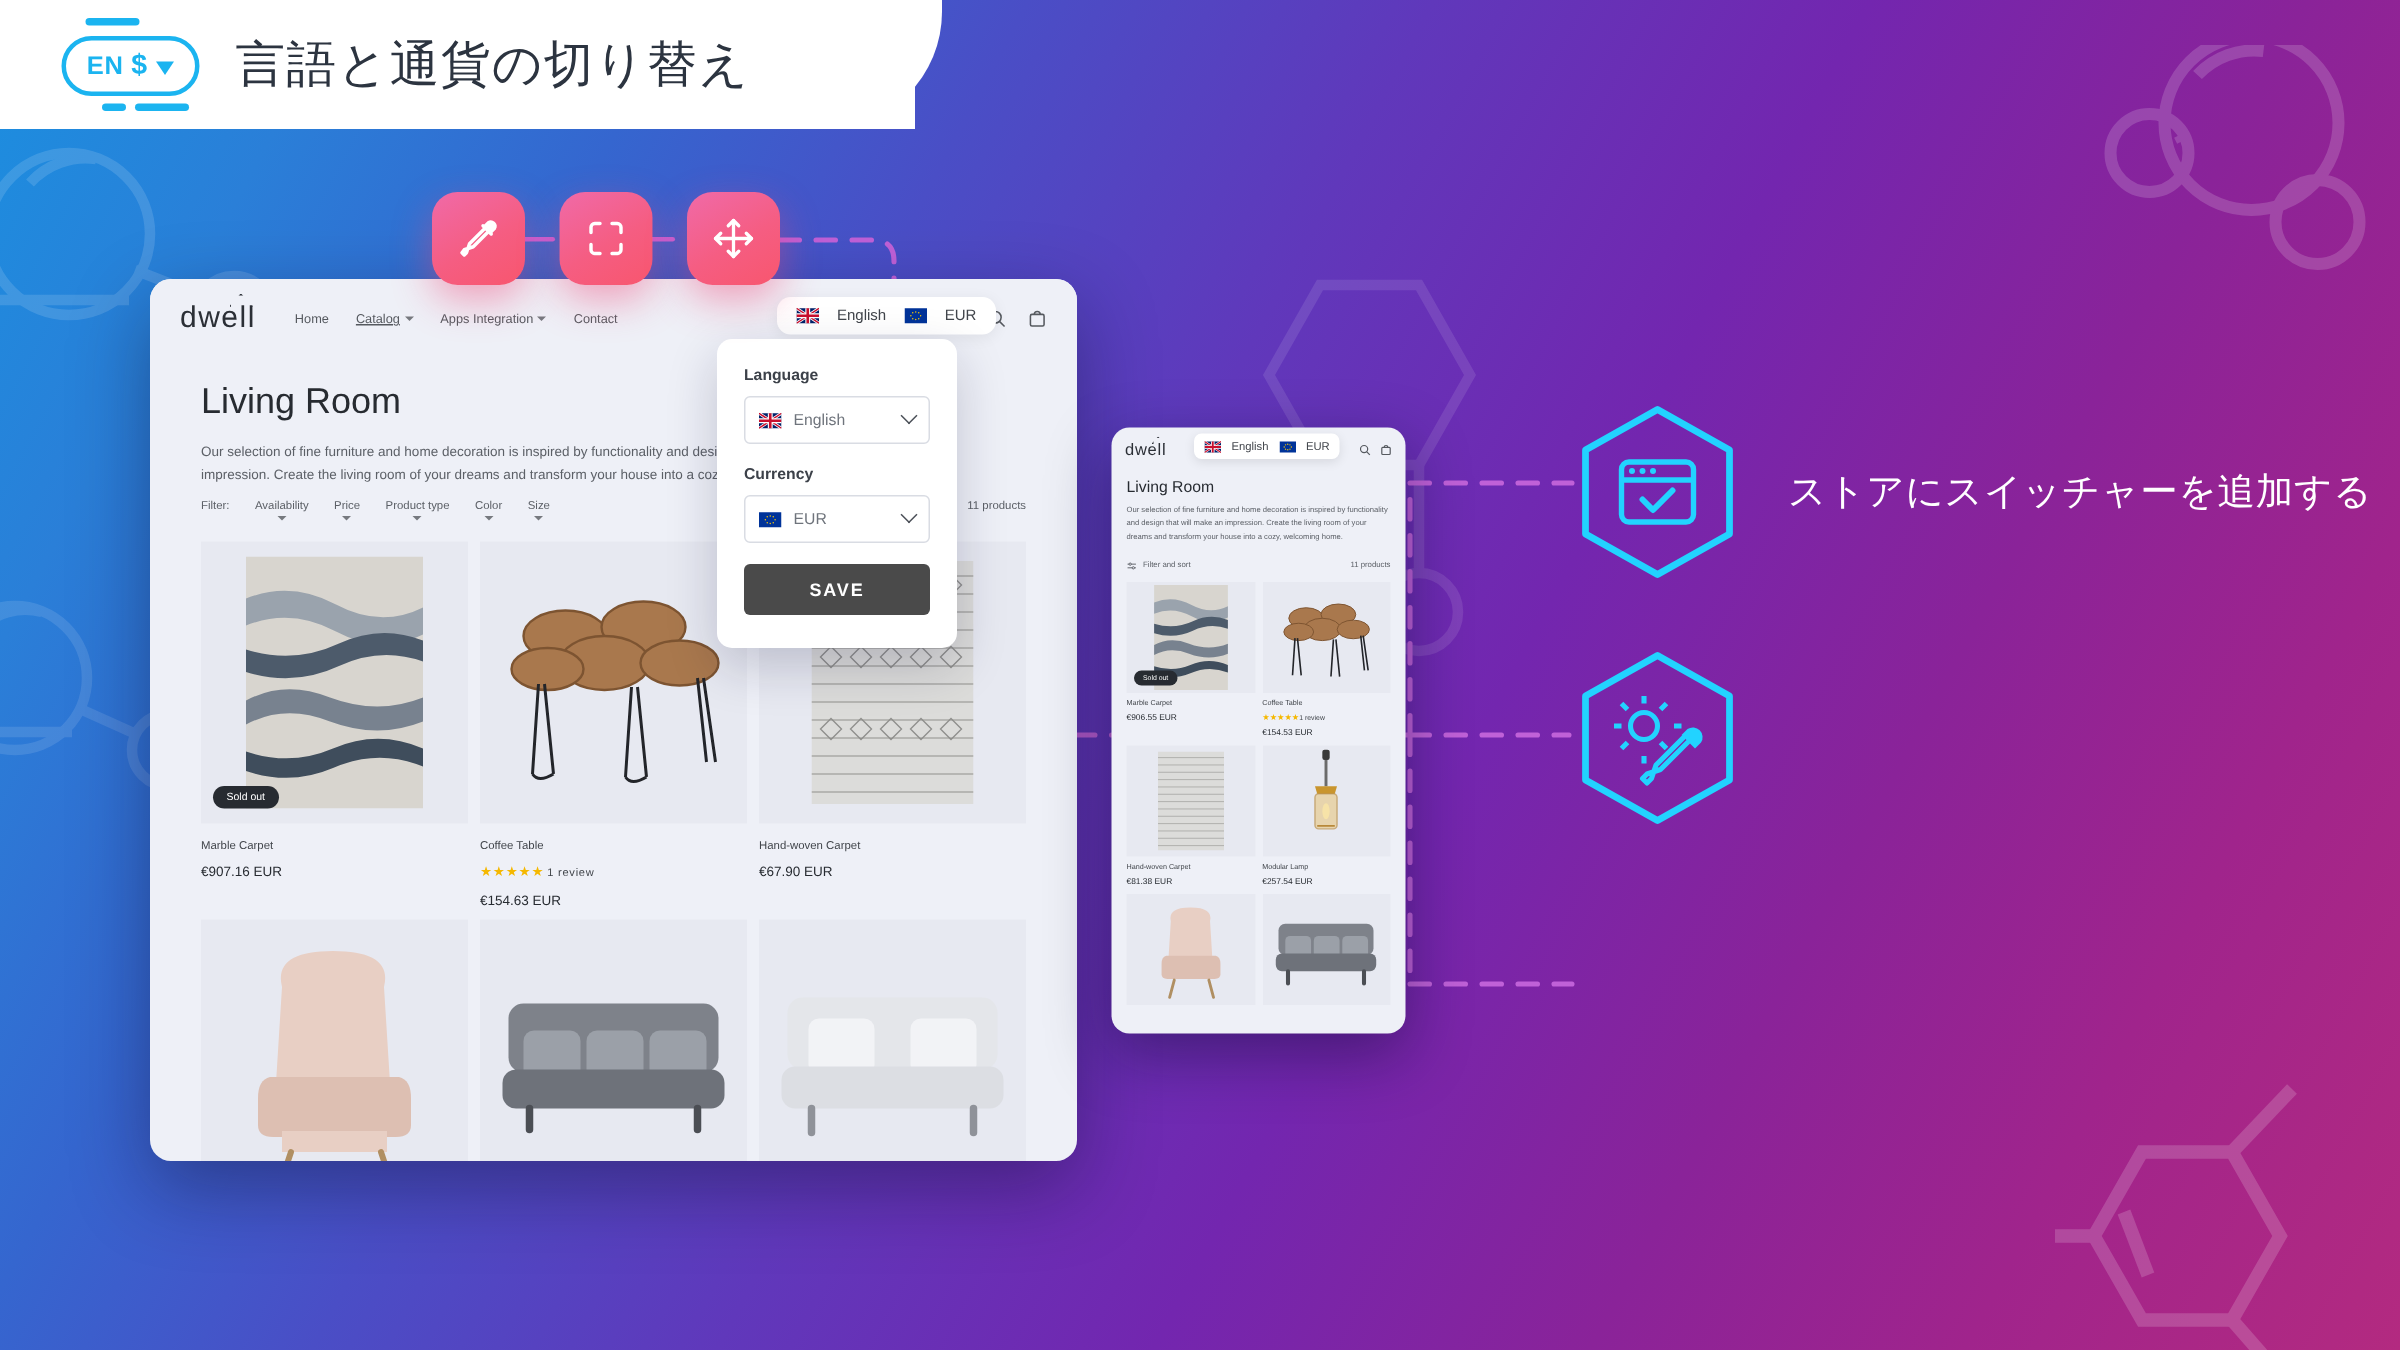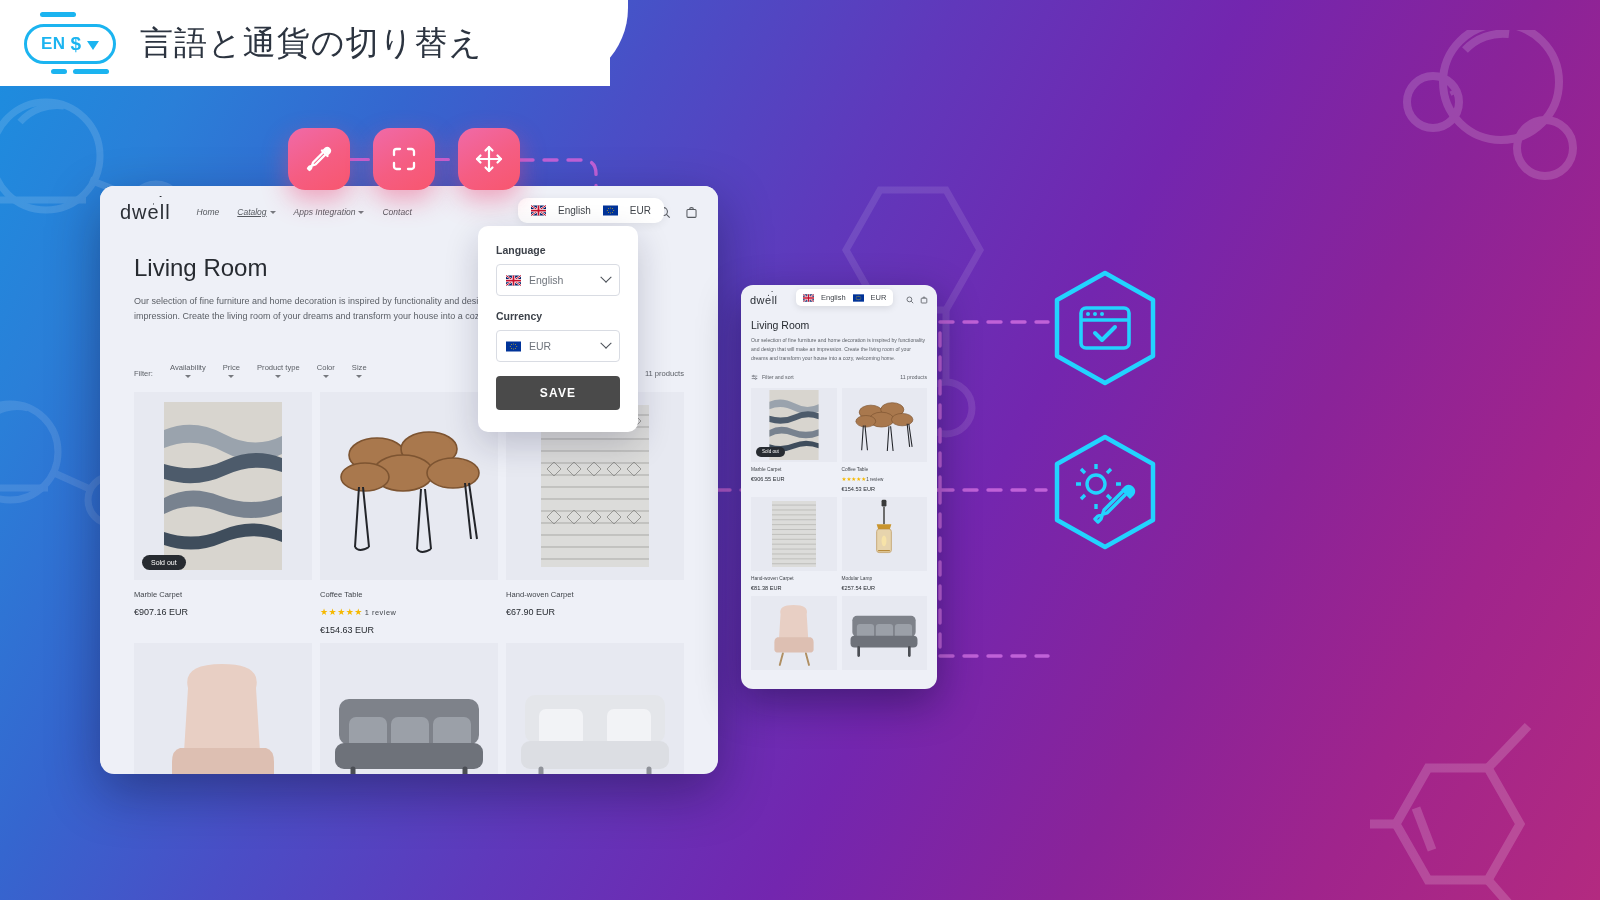--- a/index.html
+++ b/index.html
@@ -22,21 +22,21 @@
   .deco-tr { top: 30px; left: 1255px; opacity: .16; }
   .deco-br { top: 720px; left: 1370px; opacity: .17; }
   .deco-mid { top: 150px; left: 760px; opacity: .10; }
 
   
   .banner {
     position: absolute; top: 0; left: 0;
     width: 610px; height: 86px;
     background: #ffffff;
     display: flex; align-items: center;
-    padding-left: 18px;
+    padding-left: 35px;
     z-index: 30;
   }
   .banner::after {
     content: ""; position: absolute;
     left: 538px; top: 0; width: 90px; height: 86px;
     background: #ffffff;
     border-bottom-right-radius: 78px;
   }
   .logo-badge {
     position: relative; width: 104px; height: 66px;
@@ -100,39 +100,39 @@
     width: 16px; height: 9px;
     border-top: 1.4px solid #2b2f36; border-left: 1.4px solid #2b2f36;
     border-right: 1.4px solid #2b2f36;
     border-radius: 3px 3px 0 0;
     transform: skewY(0deg);
     border-bottom: none;
     clip-path: polygon(0 100%, 50% 0, 100% 100%);
   }
   .d-nav-items { display: flex; align-items: center; gap: 18px; }
   .d-nav-item {
-    font-size: 8.5px; color: #55595f; display: flex; align-items: center; gap: 3px; font-style: italic;
+    font-size: 8.5px; color: #55595f; display: flex; align-items: center; gap: 3px;
   }
   .d-nav-item.active { text-decoration: underline; }
   .caret-sm {
     width: 0; height: 0; border-left: 3px solid transparent;
     border-right: 3px solid transparent; border-top: 3.5px solid #76797f;
   }
   .d-nav-right {
     margin-left: auto; display: flex; align-items: center; gap: 14px;
   }
   .d-body { padding: 0 34px; }
   .d-title { font-size: 24px; color: #272b31; font-weight: 400; margin-top: 16px; }
   .d-desc {
     font-size: 9px; color: #5c6067; line-height: 1.65; margin-top: 12px;
     max-width: 470px;
   }
   .d-filter {
-    display: flex; align-items: flex-end; gap: 17px;
-    margin-top: 39px; font-size: 7.6px; color: #5c6067;
+    display: flex; align-items: flex-start; gap: 17px;
+    margin-top: 8px; font-size: 7.6px; color: #5c6067;
   }
   .d-filter .fitem { display: flex; align-items: center; gap: 3px; flex-direction: column; }
   .d-count { margin-left: auto; font-size: 7.6px; color: #5c6067; }
   .d-grid {
     display: grid; grid-template-columns: repeat(3, 1fr);
     gap: 8px; margin-top: 14px;
   }
   .d-card { }
   .d-thumb {
     position: relative; height: 188px; background: #e7e9f1;
@@ -747,20 +747,21 @@
         <rect x="35" y="40" width="48" height="40" rx="5" fill="none" stroke="#22d3ff" stroke-width="3.6"></rect>
         <path d="M35 52 H83" stroke="#22d3ff" stroke-width="3.6"></path>
         <g fill="#22d3ff">
             <circle cx="42" cy="46" r="2"></circle>
             <circle cx="49" cy="46" r="2"></circle>
             <circle cx="56" cy="46" r="2"></circle>
           </g>
         <path d="M49 65 L56 72 L69 59" fill="none" stroke="#22d3ff" stroke-width="4" stroke-linecap="round" stroke-linejoin="round"></path>
       </svg>
     </div>
+    <div class="feat-text">ストアにスイッチャーを追加する</div>
   </div>
 
   <div class="feat">
     <div class="hexwrap">
       <svg width="118" height="120" viewBox="0 0 118 120">
         <path d="M59 5 L107 32 L107 88 L59 115 L11 88 L11 32 Z" fill="none" stroke="#22d3ff" stroke-width="4.5" stroke-linejoin="round"></path>
         <g fill="none" stroke="#22d3ff" stroke-width="3.4">
           <circle cx="50" cy="52" r="9"></circle>
           <path d="M50 37 v-5 M50 72 v5 M35 52 h-5 M70 52 h5 M39 41 l-4 -4 M61 63 l4 4 M61 41 l4 -4 M39 63 l-4 4"></path>
         </g>

